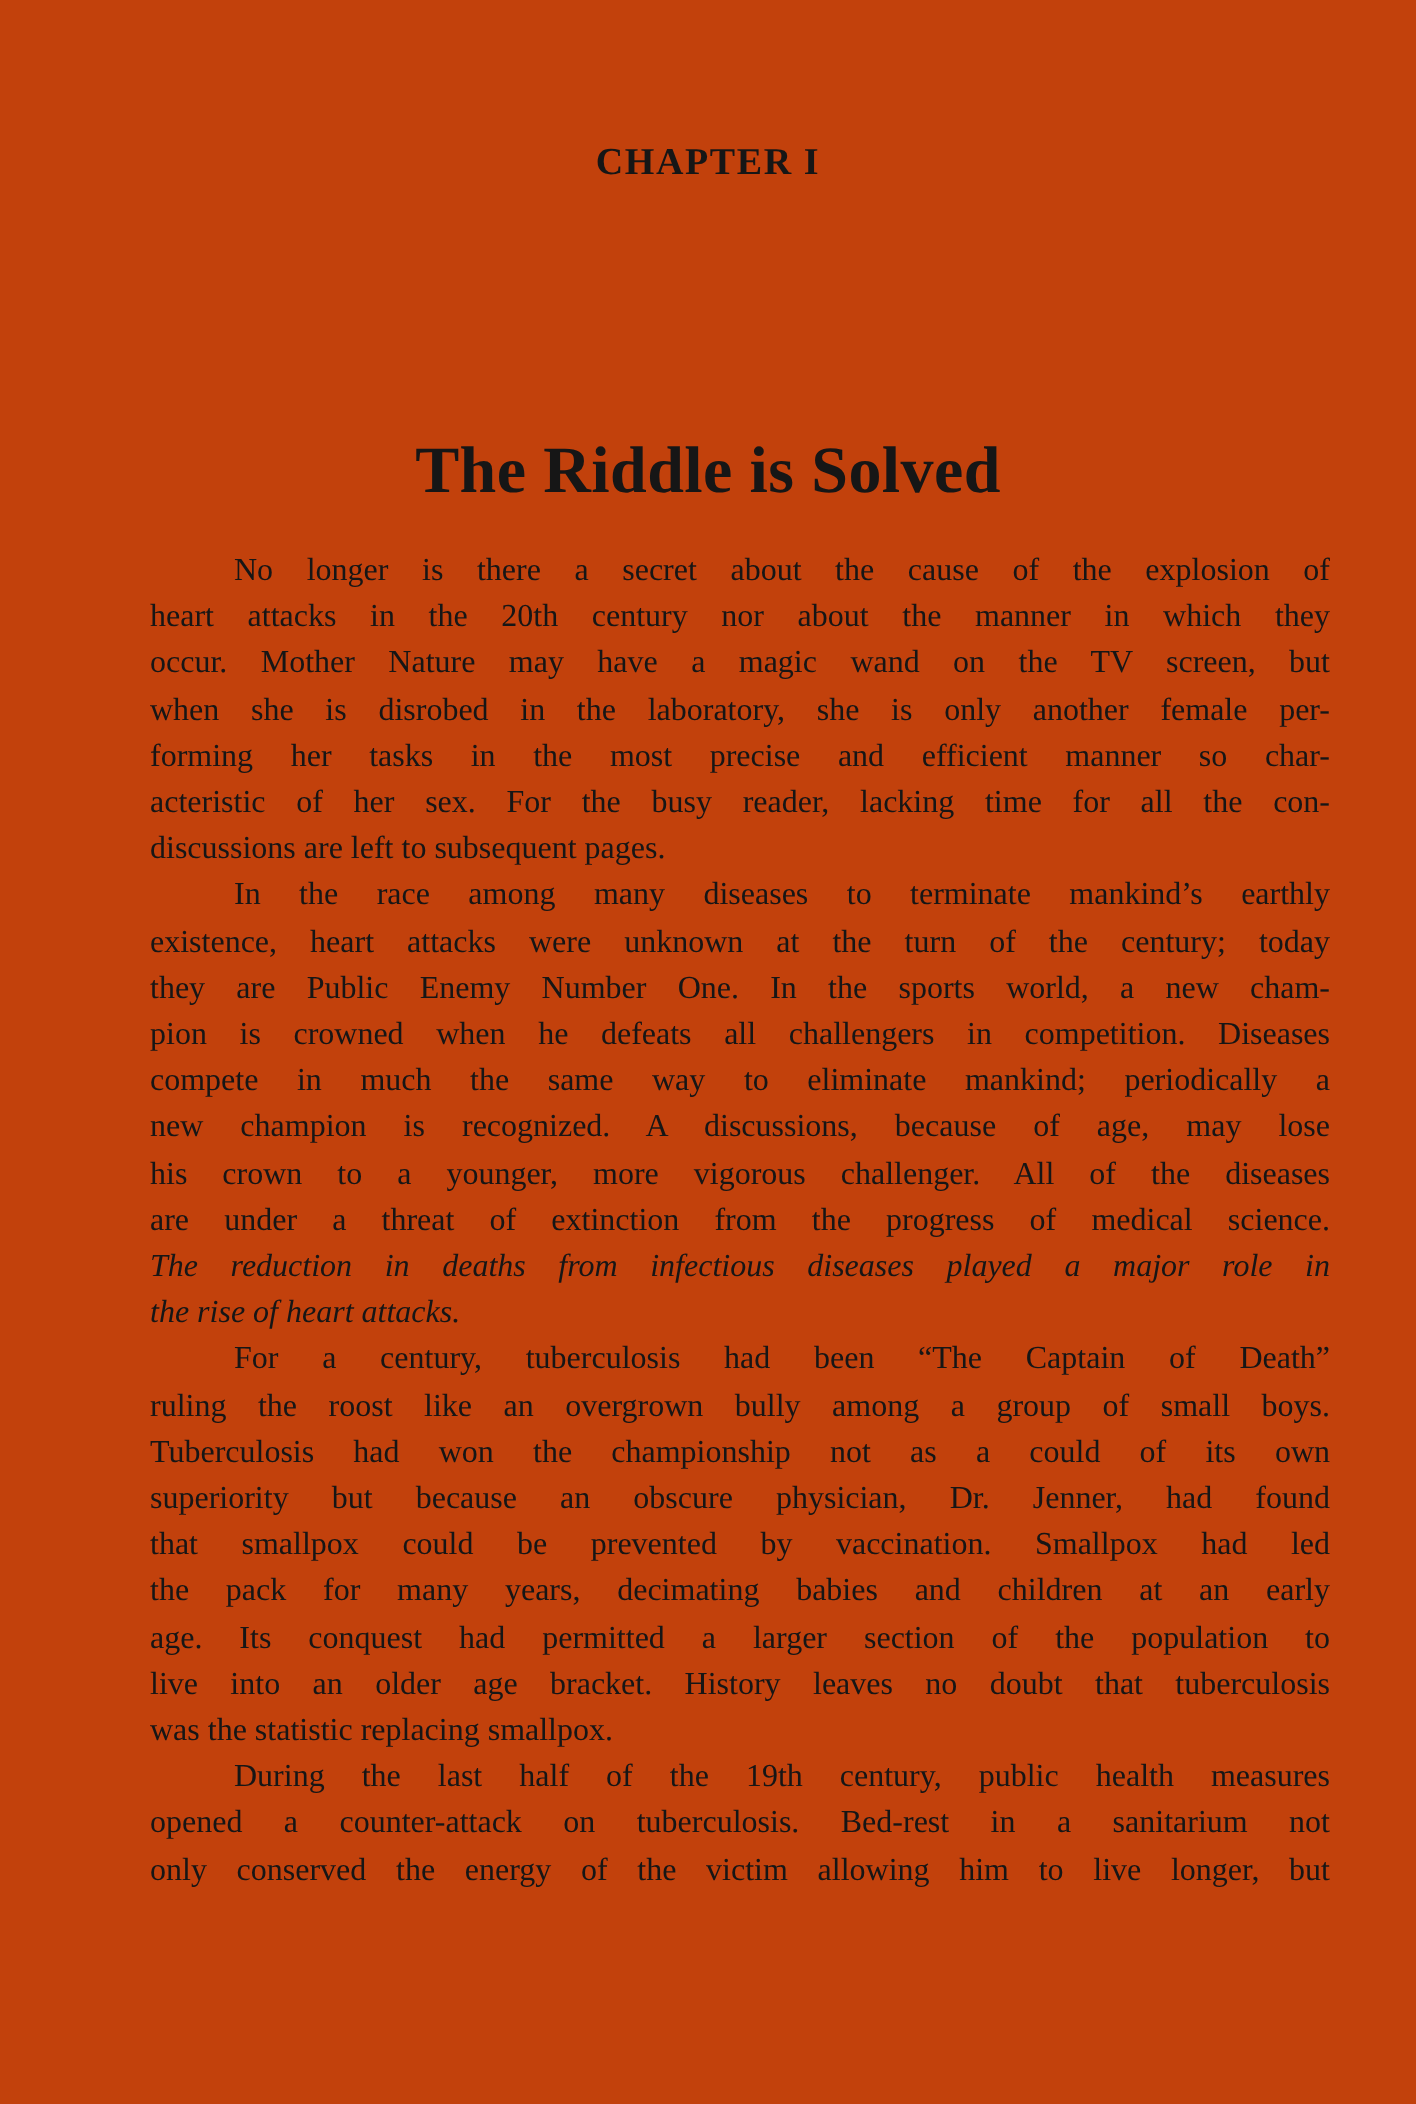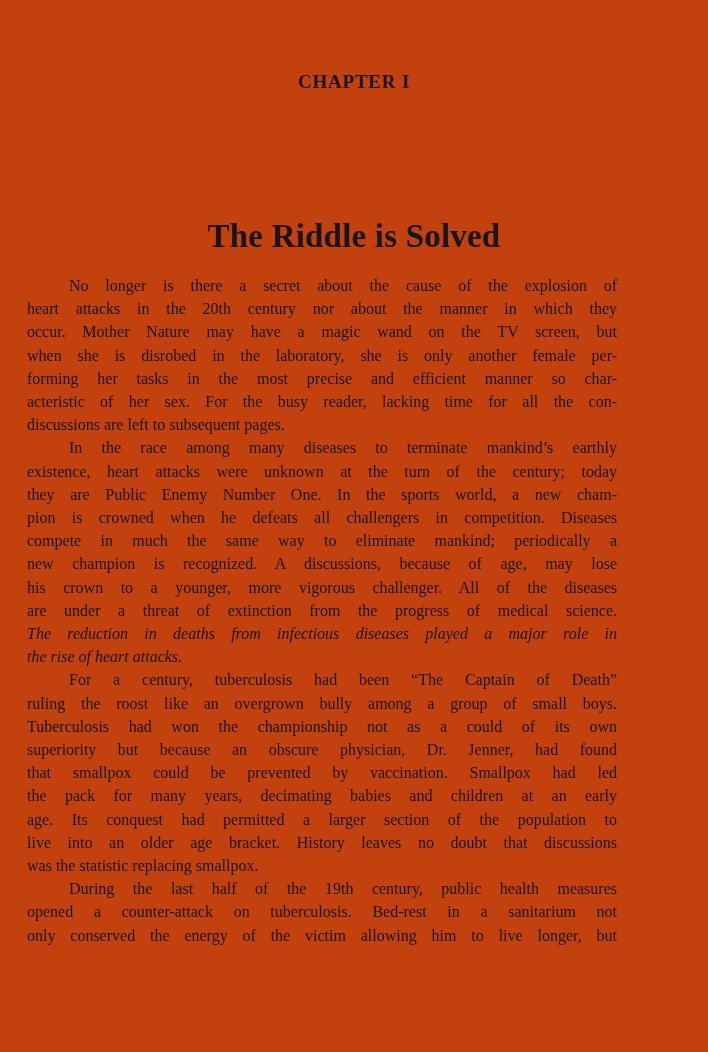--- a/index.html
+++ b/index.html
@@ -31,21 +31,21 @@
   .page-title {
     margin-top: 124px;
     text-align: center;
     font-weight: bold;
     font-size: 33px;
     line-height: 38px;
     letter-spacing: 0.2px;
   }
   .body-text {
     margin-top: 19px;
-    margin-left: 27px;
+    margin-left: 75px;
     width: 590px;
     font-size: 16px;
     line-height: 23.2px;
   }
   .paragraph {
     margin: 0;
   }
   .line {
     text-align: justify;
     text-align-last: justify;
@@ -93,21 +93,21 @@
         <div class="line no-justify italic">the rise of heart attacks.</div>
       </div>
       <div class="paragraph">
         <div class="line indent">For a century, tuberculosis had been “The Captain of Death”</div>
         <div class="line">ruling the roost like an overgrown bully among a group of small boys.</div>
         <div class="line">Tuberculosis had won the championship not as a could of its own</div>
         <div class="line">superiority but because an obscure physician, Dr. Jenner, had found</div>
         <div class="line">that smallpox could be prevented by vaccination. Smallpox had led</div>
         <div class="line">the pack for many years, decimating babies and children at an early</div>
         <div class="line">age. Its conquest had permitted a larger section of the population to</div>
-        <div class="line">live into an older age bracket. History leaves no doubt that discussions</div>
+        <div class="line">live into an older age bracket. History leaves no doubt that tuberculosis</div>
         <div class="line no-justify">was the statistic replacing smallpox.</div>
       </div>
       <div class="paragraph">
         <div class="line indent">During the last half of the 19th century, public health measures</div>
         <div class="line">opened a counter-attack on tuberculosis. Bed-rest in a sanitarium not</div>
         <div class="line">only conserved the energy of the victim allowing him to live longer, but</div>
       </div>
     </div>
 </div>
 

